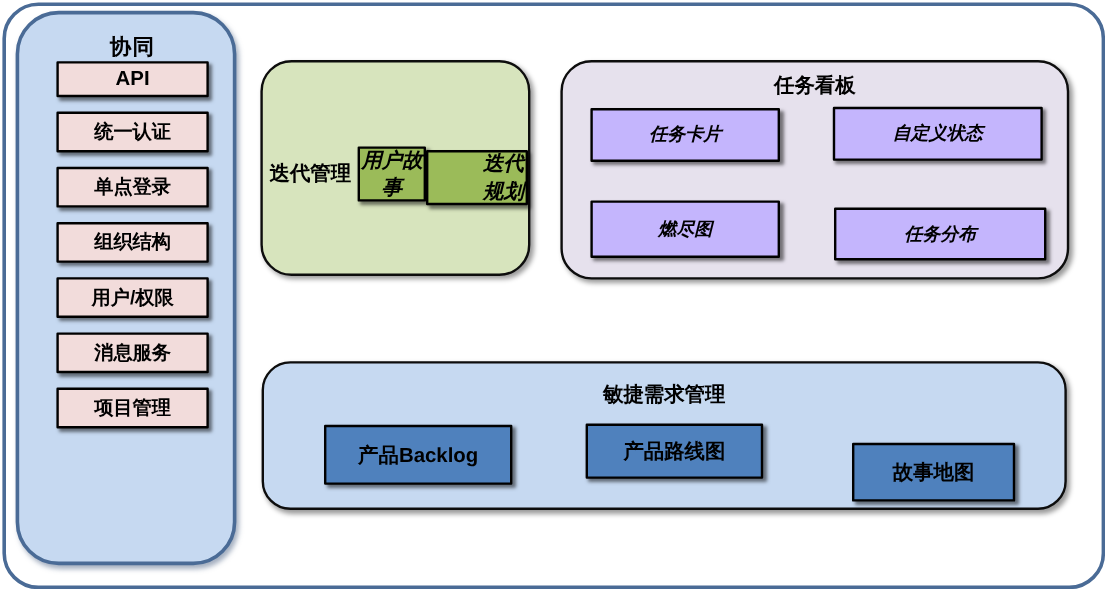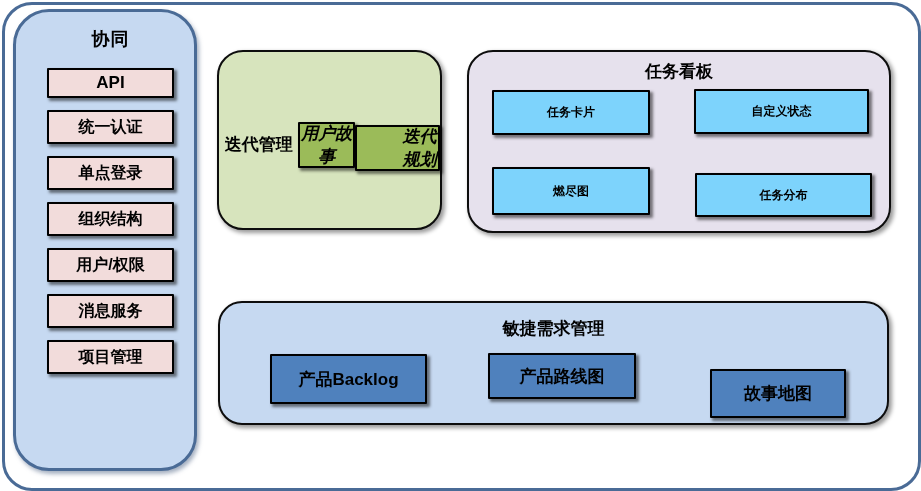--- a/index.html
+++ b/index.html
@@ -22,21 +22,20 @@
     border-radius: 36px;
     box-shadow: 2px 3px 4px rgba(90,110,140,0.55);
     display: flex; flex-direction: column; align-items: center; padding-left: 11px;
   }
   .sidebar-title {
     margin-top: 15px;
     font-size: 18px; font-weight: bold; color: #000;
     letter-spacing: 1px;
   }
   .sidebar-items {
-    margin-top: 17px;
     display: flex; flex-direction: column; align-items: flex-start; gap: 12px;
   }
   .node {
     display: flex; align-items: center; justify-content: center;
     border: 2.5px solid #000;
     border-radius: 1px;
     box-shadow: 2.5px 2.5px 3px rgba(0,0,0,0.5);
     font-weight: bold; color: #000;
     font-family: "Liberation Sans", serif;
     box-sizing: border-box;
@@ -68,21 +67,21 @@
   }
   .group-iteration .group-title { margin-top: 9px; }
   .group-iteration .node { width: 151px; height: 46px; background: #9bbb59; font-size: 17px; font-style: italic; }
   .group-iteration .node.n1 { margin-top: 9px; }
   .group-iteration .node.n2 { margin-top: 15px; padding-left: 44px; }
   .group-kanban {
     left: 462px; top: 45px; width: 424px; height: 183px;
     background: #e6e1ed; border-radius: 26px;
   }
   .group-kanban .group-title { margin-top: 8px; }
-  .group-kanban .node { position: absolute; background: #7dd3fc; font-size: 12px; }
+  .group-kanban .node { position: absolute; background: #c4b5fd; font-size: 15px; font-style: italic; }
   .group-agile {
     left: 213px; top: 296px; width: 671px; height: 124px;
     background: #c6d9f1; border-radius: 24px;
   }
   .group-agile .group-title { margin-top: 14px; }
   .group-agile .node { position: absolute; background: #4f81bd; font-size: 17px; }
 </style>
 </head>
 <body>
 

